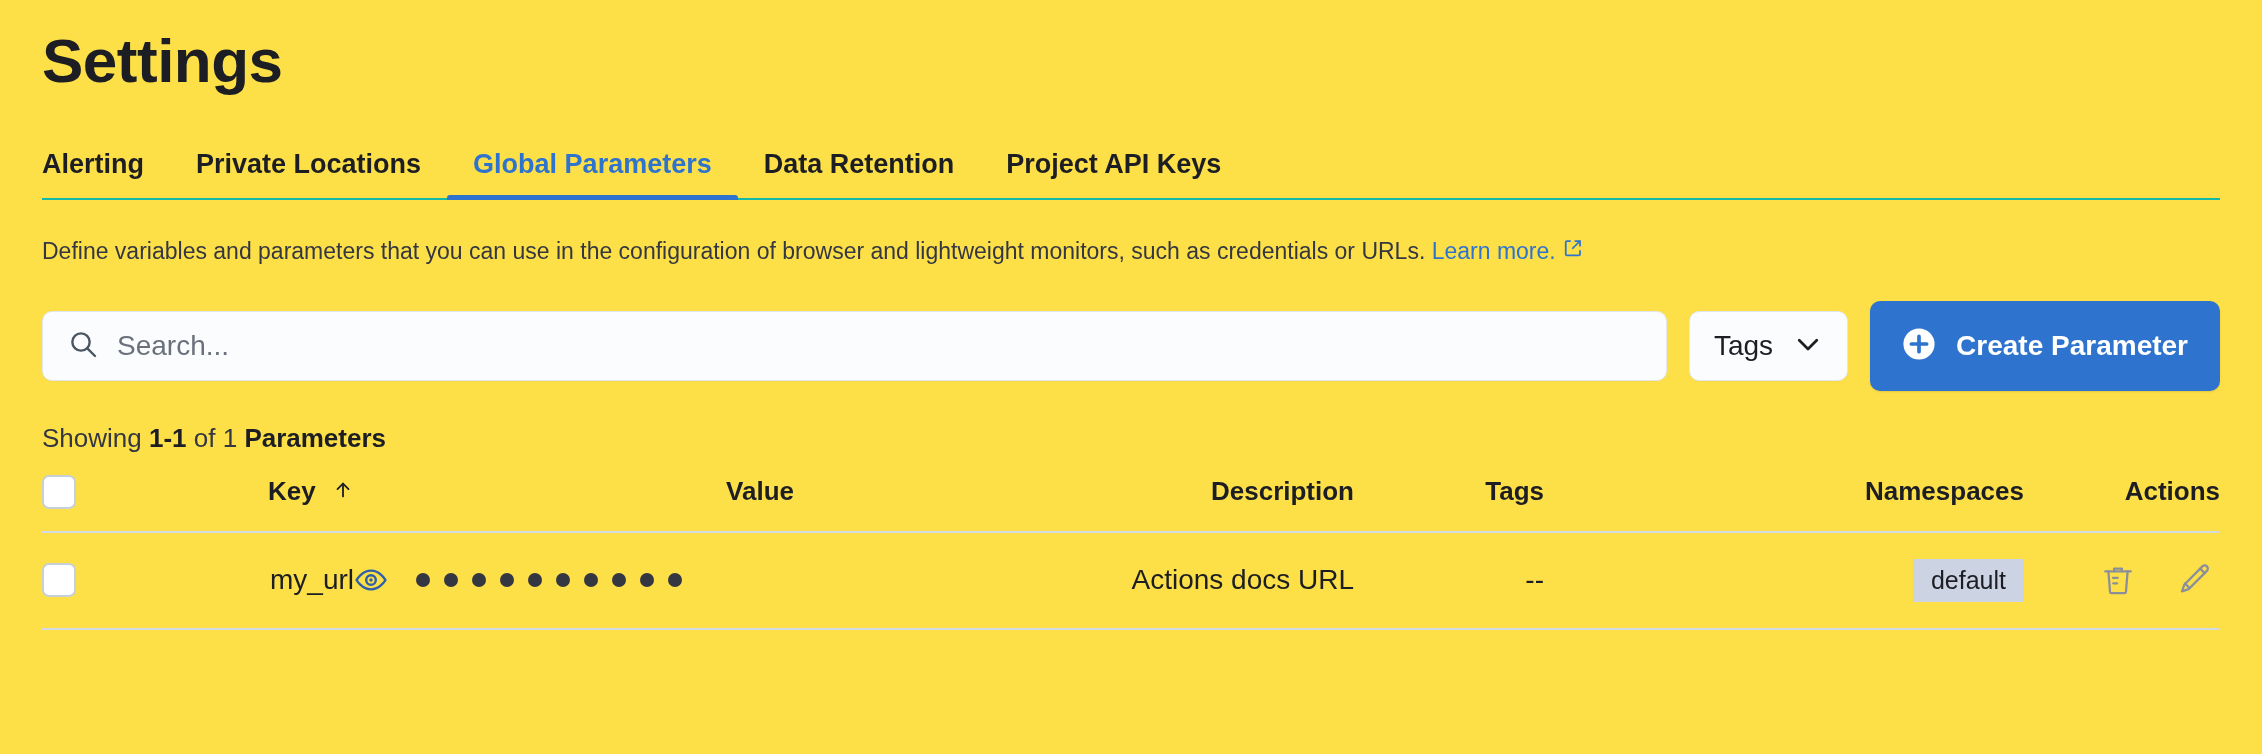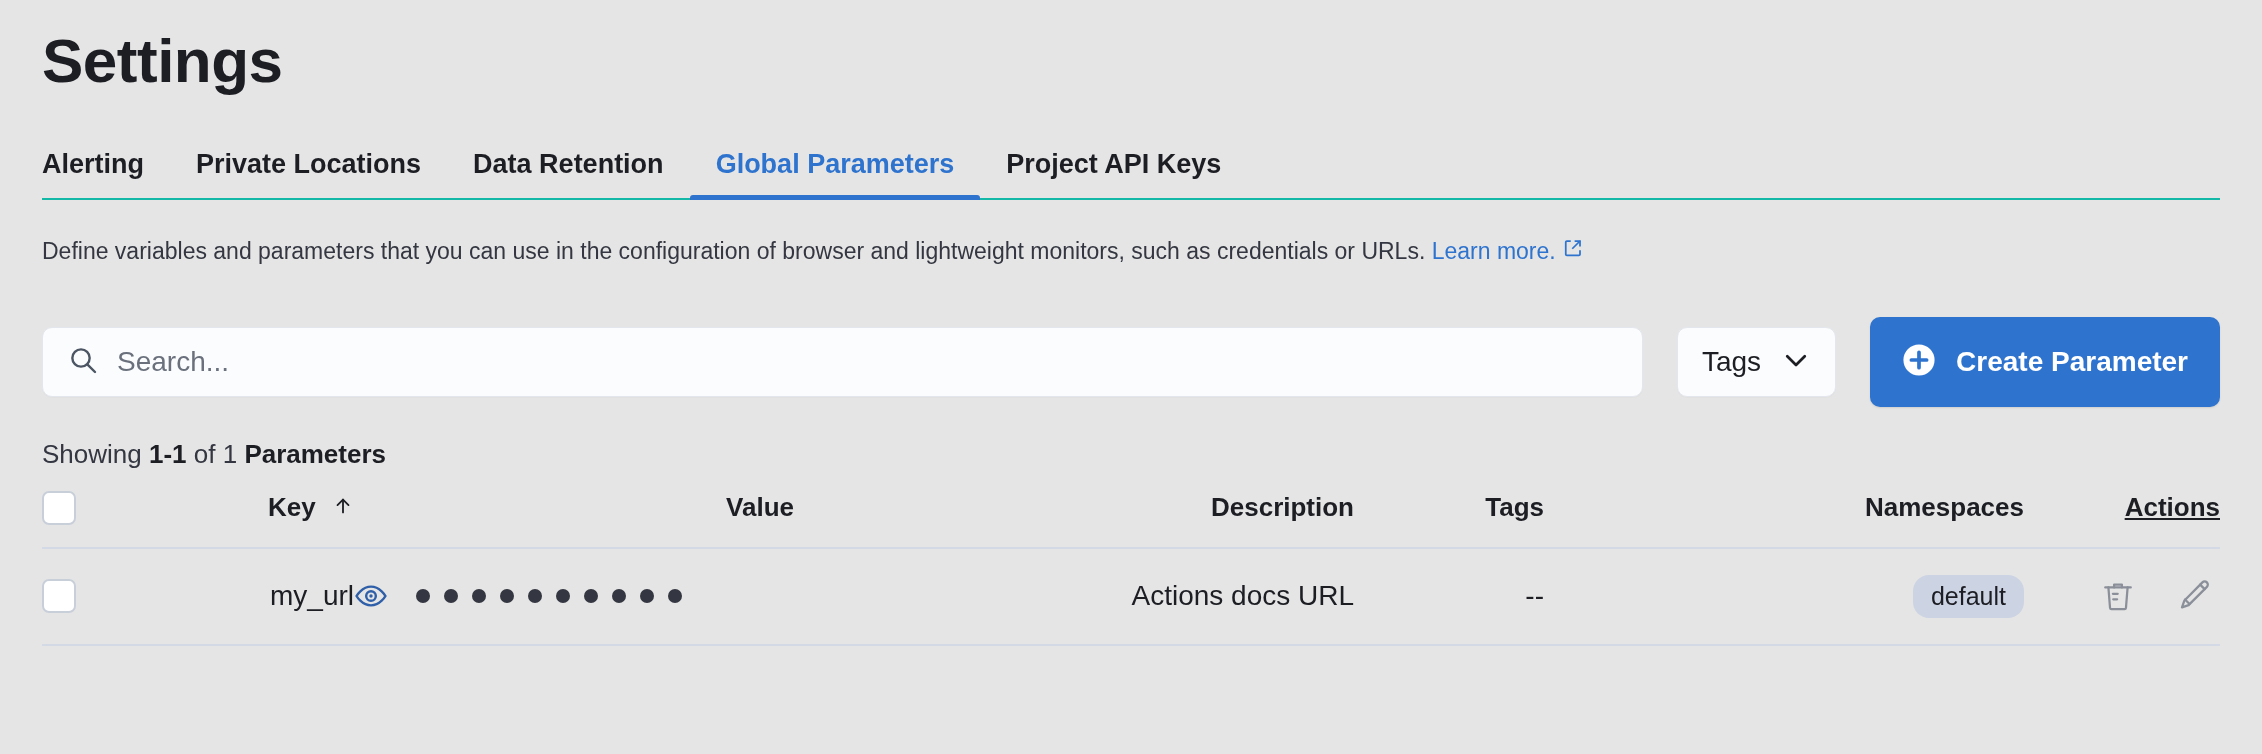--- a/index.html
+++ b/index.html
@@ -7,21 +7,21 @@
     width: 2262px;
     height: 754px;
     background: #FFFFFF;
     font-family: "Liberation Sans", sans-serif;
     -webkit-font-smoothing: antialiased;
   }
   .page {
     position: relative;
     width: 2262px;
     height: 754px;
-    background: #e5e5e5;
+    background: #fde047;
     overflow: hidden;
     padding: 0 42px;
   }
 
   
   .page-title {
     font-size: 62px;
     font-weight: 700;
     letter-spacing: -0.5px;
     color: #1D1E24;
@@ -76,22 +76,22 @@
   .ext-icon {
     display: inline-block;
     vertical-align: 1px;
     margin-left: 7px;
   }
 
   
   .controls {
     display: flex;
     align-items: center;
-    margin-top: 48px;
-    gap: 34px;
+    margin-top: 32px;
+    gap: 22px;
   }
   .search-box {
     flex: 1 1 auto;
     height: 70px;
     background: #FBFCFD;
     border: 1px solid #E3E6ED;
     border-radius: 10px;
     display: flex;
     align-items: center;
     padding: 0 24px;
@@ -173,21 +173,21 @@
     color: #1D1E24;
     padding: 26px 0 26px 0;
     border-bottom: 2px solid #D3DAE6;
   }
   .col-check  { width: 62px; }
   .col-key    { width: 250px; }
   .col-value  { width: 440px; }
   .col-desc   { width: 560px; }
   .col-tags   { width: 190px; }
   .col-ns     { width: 480px; }
-  .col-act    { width: auto; text-decoration: underline; }
+  .col-act    { width: auto; }
   .th-act { text-align: right !important; }
 
   .sort-arrow {
     display: inline-block;
     margin-left: 9px;
     vertical-align: -1px;
   }
 
   .checkbox {
     width: 34px;
@@ -214,21 +214,21 @@
     border-radius: 50%;
     background: #343741;
     display: block;
   }
 
   .badge {
     display: inline-block;
     background: #CCD3E3;
     color: #1D1E24;
     font-size: 25px;
-    border-radius: 16px;
+    border-radius: 0;
     padding: 9px 18px;
     line-height: 1;
   }
 
   .actions-cell {
     display: flex;
     justify-content: flex-end;
     align-items: center;
     gap: 40px;
     padding-right: 8px;
@@ -239,22 +239,22 @@
 </head>
 <body>
 
 <div class="page">
 
   <h1 class="page-title">Settings</h1>
 
   <nav class="tabs">
     <div class="tab">Alerting</div>
     <div class="tab">Private Locations</div>
+    <div class="tab active">Global Parameters</div>
     <div class="tab">Data Retention</div>
-    <div class="tab active">Global Parameters</div>
     <div class="tab">Project API Keys</div>
   </nav>
 
   <p class="description">
     <span>Define variables and parameters that you can use in the configuration of browser and lightweight monitors, such as credentials or URLs. </span><a class="link">Learn more.</a><span class="ext-icon"><svg width="20" height="20" viewBox="0 0 16 16" fill="none" stroke="#2E73CE" stroke-width="1.4">
           <path d="M6.2 2.4H3.1a.9.9 0 0 0-.9.9v9.6a.9.9 0 0 0 .9.9h9.6a.9.9 0 0 0 .9-.9V9.8"></path>
           <path d="M9.3 2.4h4.3v4.3"></path>
           <path d="M13.6 2.4 7.4 8.6"></path>
         </svg></span>
   </p>

